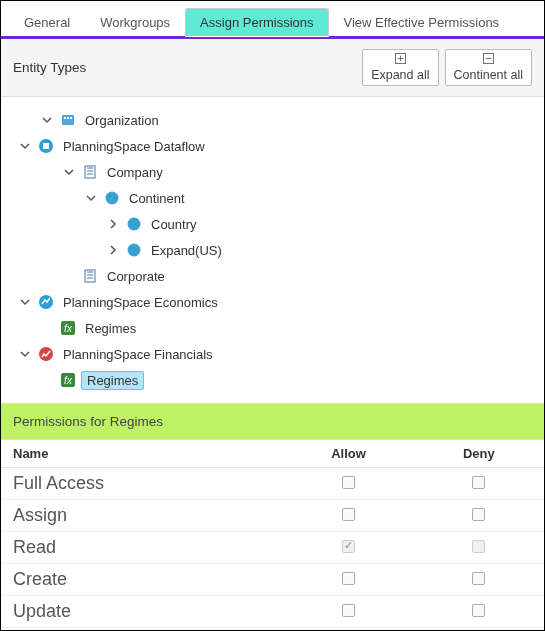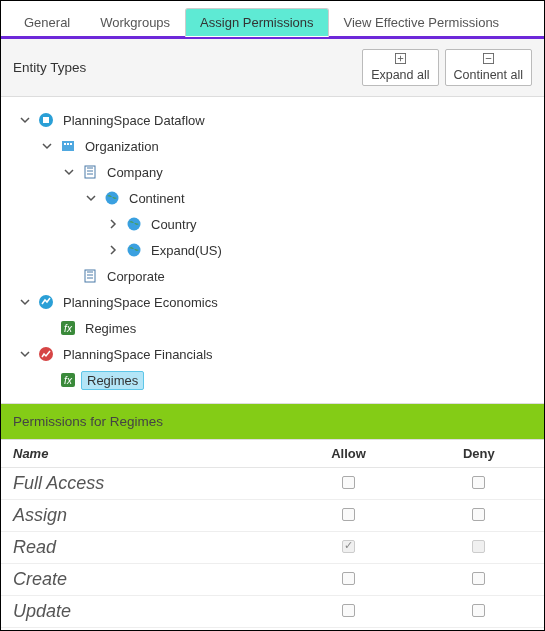--- a/index.html
+++ b/index.html
@@ -86,21 +86,21 @@
   cursor:pointer;
 }
 .node-label.selected {
   background: #b3e5f7;
   border: 1px solid #5ec6e8;
   border-radius: 2px;
   padding: 1px 5px;
 }
 .perm-header {
   padding: 10px 12px;
-  background: #84cc16;
+  background: #bef264;
   border-top: 1px solid #ddd;
   border-bottom: 1px solid #ddd;
   font-size: 13.5px;
   color: #444;
 }
 .perm-table {
   width: 100%;
   border-collapse: collapse;
 }
 .perm-table th {
@@ -130,21 +130,21 @@
   content:"✓";
   position:absolute;
   font-size:11px;
   color:#888;
   left:1px; top:-2px;
 }
 .perm-table td .chk.disabled {
   background:#f0f0f0;
   border-color:#ccc;
 }
-.perm-table th:nth-child(1), .perm-table td:nth-child(1){ width: 52%; font-style: italic; }
+.perm-table th:nth-child(1), .perm-table td:nth-child(1){ width: 52%; }
 .perm-table th:nth-child(2), .perm-table td:nth-child(2){ width: 24%; }
 .perm-table th:nth-child(3), .perm-table td:nth-child(3){ width: 24%; }
 </style>
 </head>
 <body>
 
 <div class="tabs">
   <div class="tab">General</div>
   <div class="tab">Workgroups</div>
   <div class="tab active">Assign Permissions</div>
@@ -171,50 +171,50 @@
             <line x1="3" y1="6" x2="9" y2="6" stroke="#666"></line>
           </svg>
       </span>
       <span>Continent all</span>
     </button>
   </div>
 </div>
 
 <div class="tree">
 
-  <div class="tree-row" style="padding-left:10px">
-    <span class="chev">
-        <svg viewBox="0 0 10 10">
-          <path d="M1 3 L5 7 L9 3" fill="none" stroke="#555" stroke-width="1.5"></path>
-        </svg>
-      </span>
-    <span class="node-icon">
-        <svg viewBox="0 0 16 16">
-          <circle cx="8" cy="8" r="7" fill="#2a9fd6"></circle>
-          <rect x="5" y="5" width="6" height="6" fill="#fff"></rect>
-        </svg>
-      </span>
-    <span class="node-label">PlanningSpace Dataflow</span>
-  </div>
-
   <div class="tree-row" style="padding-left:32px">
     <span class="chev">
         <svg viewBox="0 0 10 10">
           <path d="M1 3 L5 7 L9 3" fill="none" stroke="#555" stroke-width="1.5"></path>
         </svg>
       </span>
     <span class="node-icon">
         <svg viewBox="0 0 16 16">
           <rect x="2" y="3" width="12" height="10" fill="#4fa8e0"></rect>
           <rect x="4" y="5" width="2" height="2" fill="#fff"></rect>
           <rect x="7" y="5" width="2" height="2" fill="#fff"></rect>
           <rect x="10" y="5" width="2" height="2" fill="#fff"></rect>
         </svg>
       </span>
     <span class="node-label">Organization</span>
+  </div>
+
+  <div class="tree-row" style="padding-left:10px">
+    <span class="chev">
+        <svg viewBox="0 0 10 10">
+          <path d="M1 3 L5 7 L9 3" fill="none" stroke="#555" stroke-width="1.5"></path>
+        </svg>
+      </span>
+    <span class="node-icon">
+        <svg viewBox="0 0 16 16">
+          <circle cx="8" cy="8" r="7" fill="#2a9fd6"></circle>
+          <rect x="5" y="5" width="6" height="6" fill="#fff"></rect>
+        </svg>
+      </span>
+    <span class="node-label">PlanningSpace Dataflow</span>
   </div>
 
   <div class="tree-row" style="padding-left:54px">
     <span class="chev">
         <svg viewBox="0 0 10 10">
           <path d="M1 3 L5 7 L9 3" fill="none" stroke="#555" stroke-width="1.5"></path>
         </svg>
       </span>
     <span class="node-icon">
         <svg viewBox="0 0 16 16">

